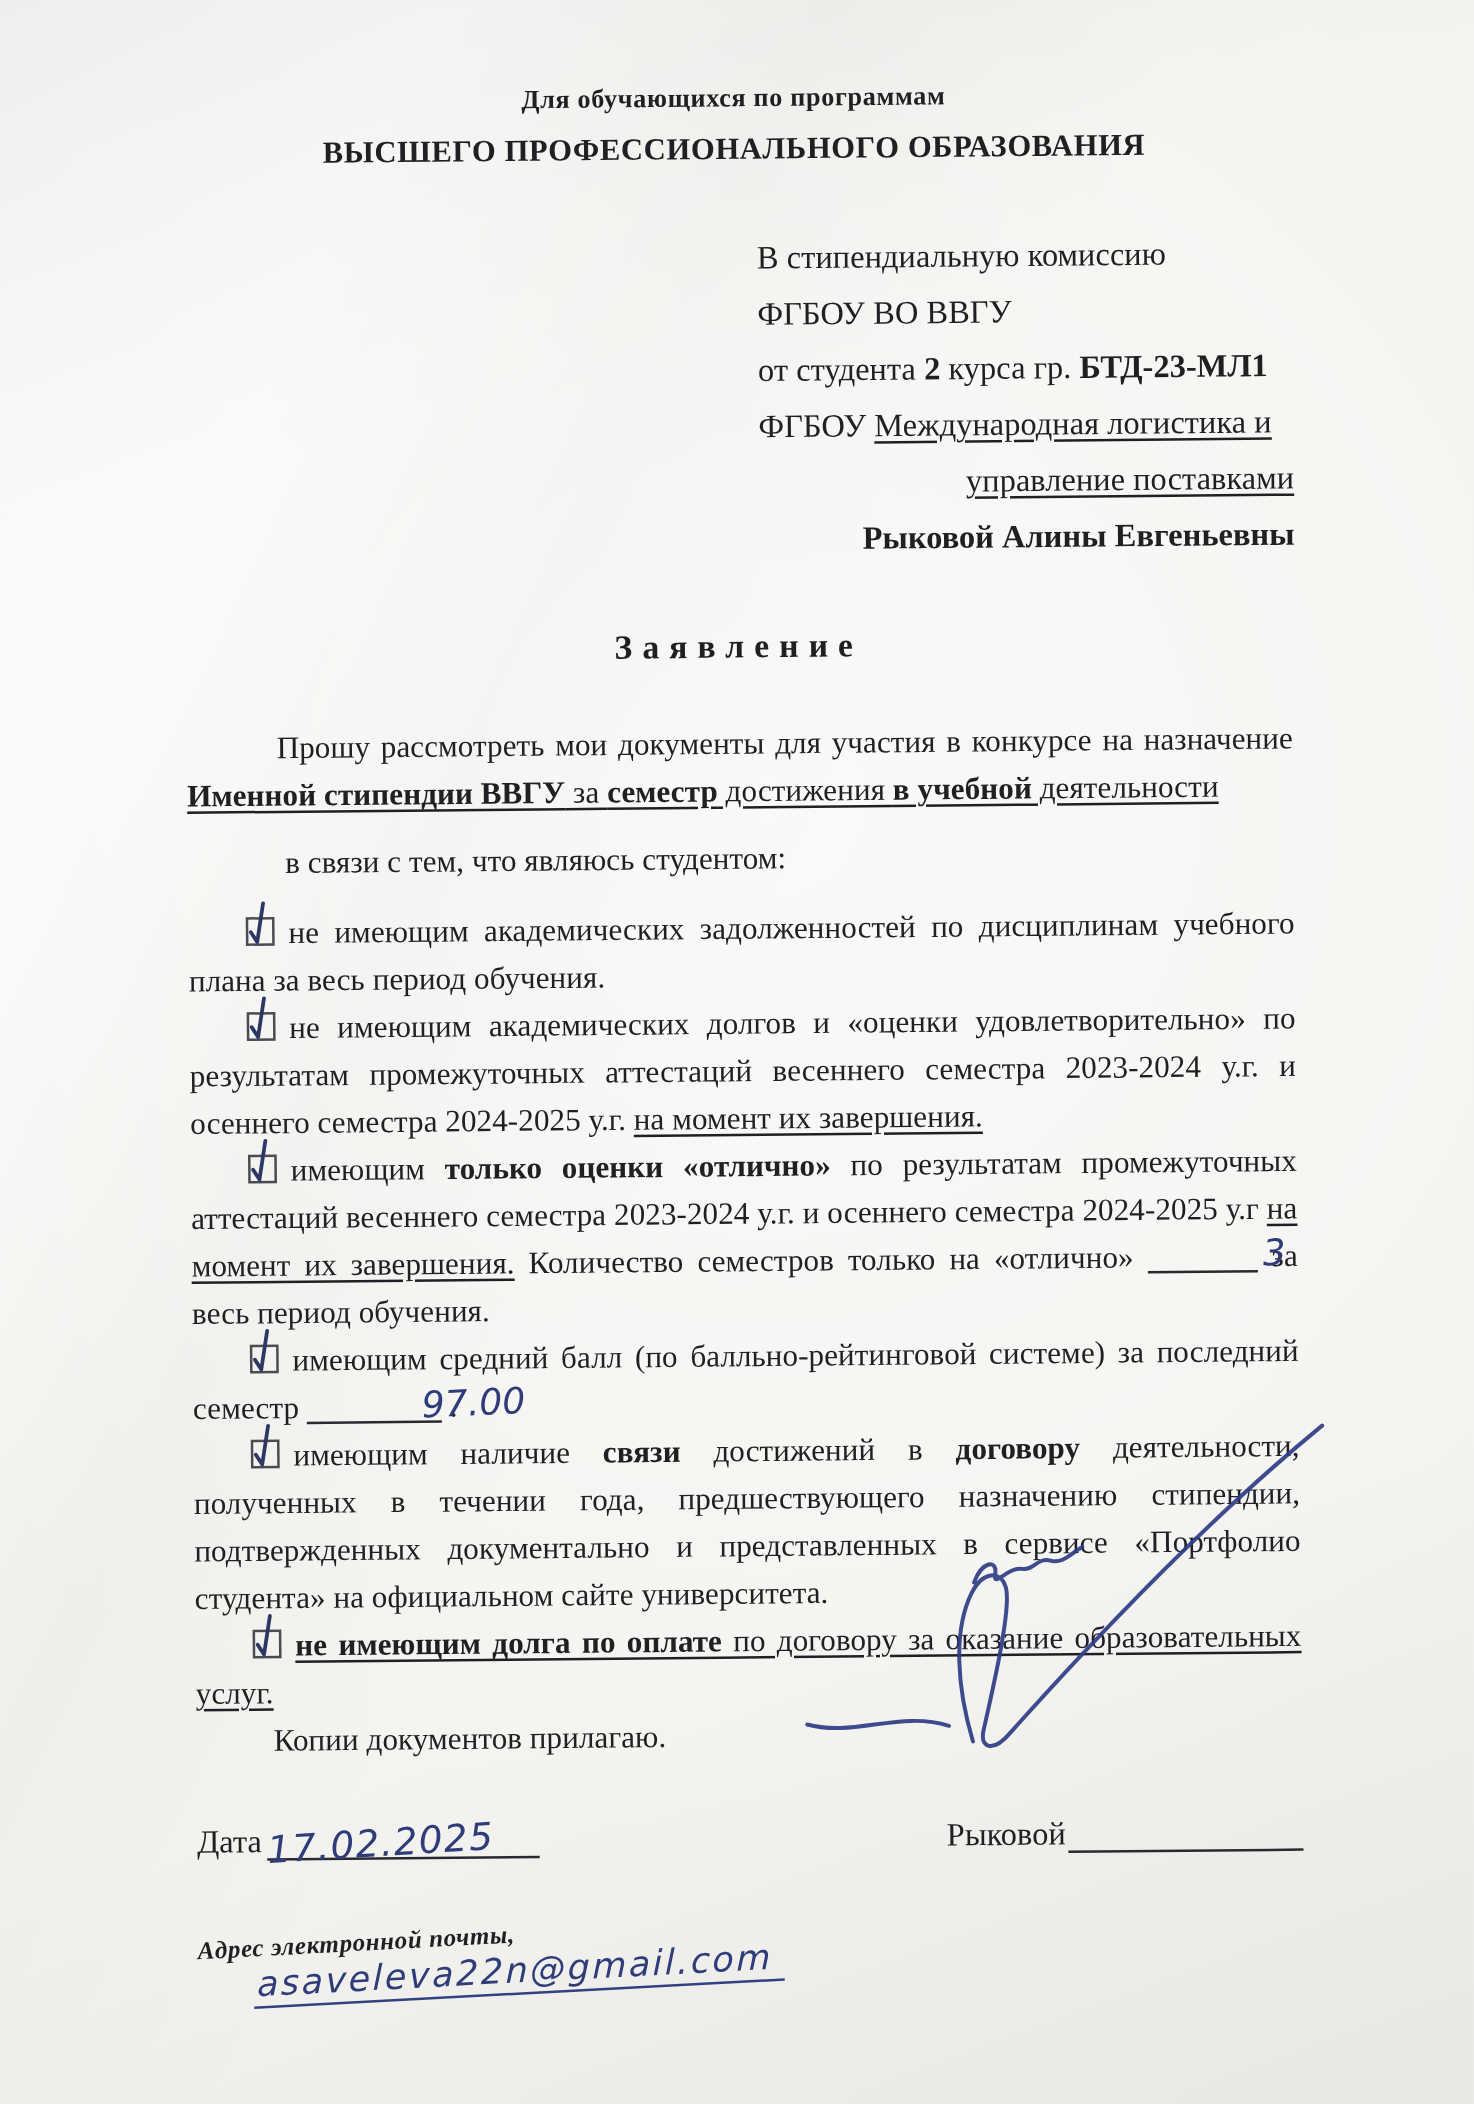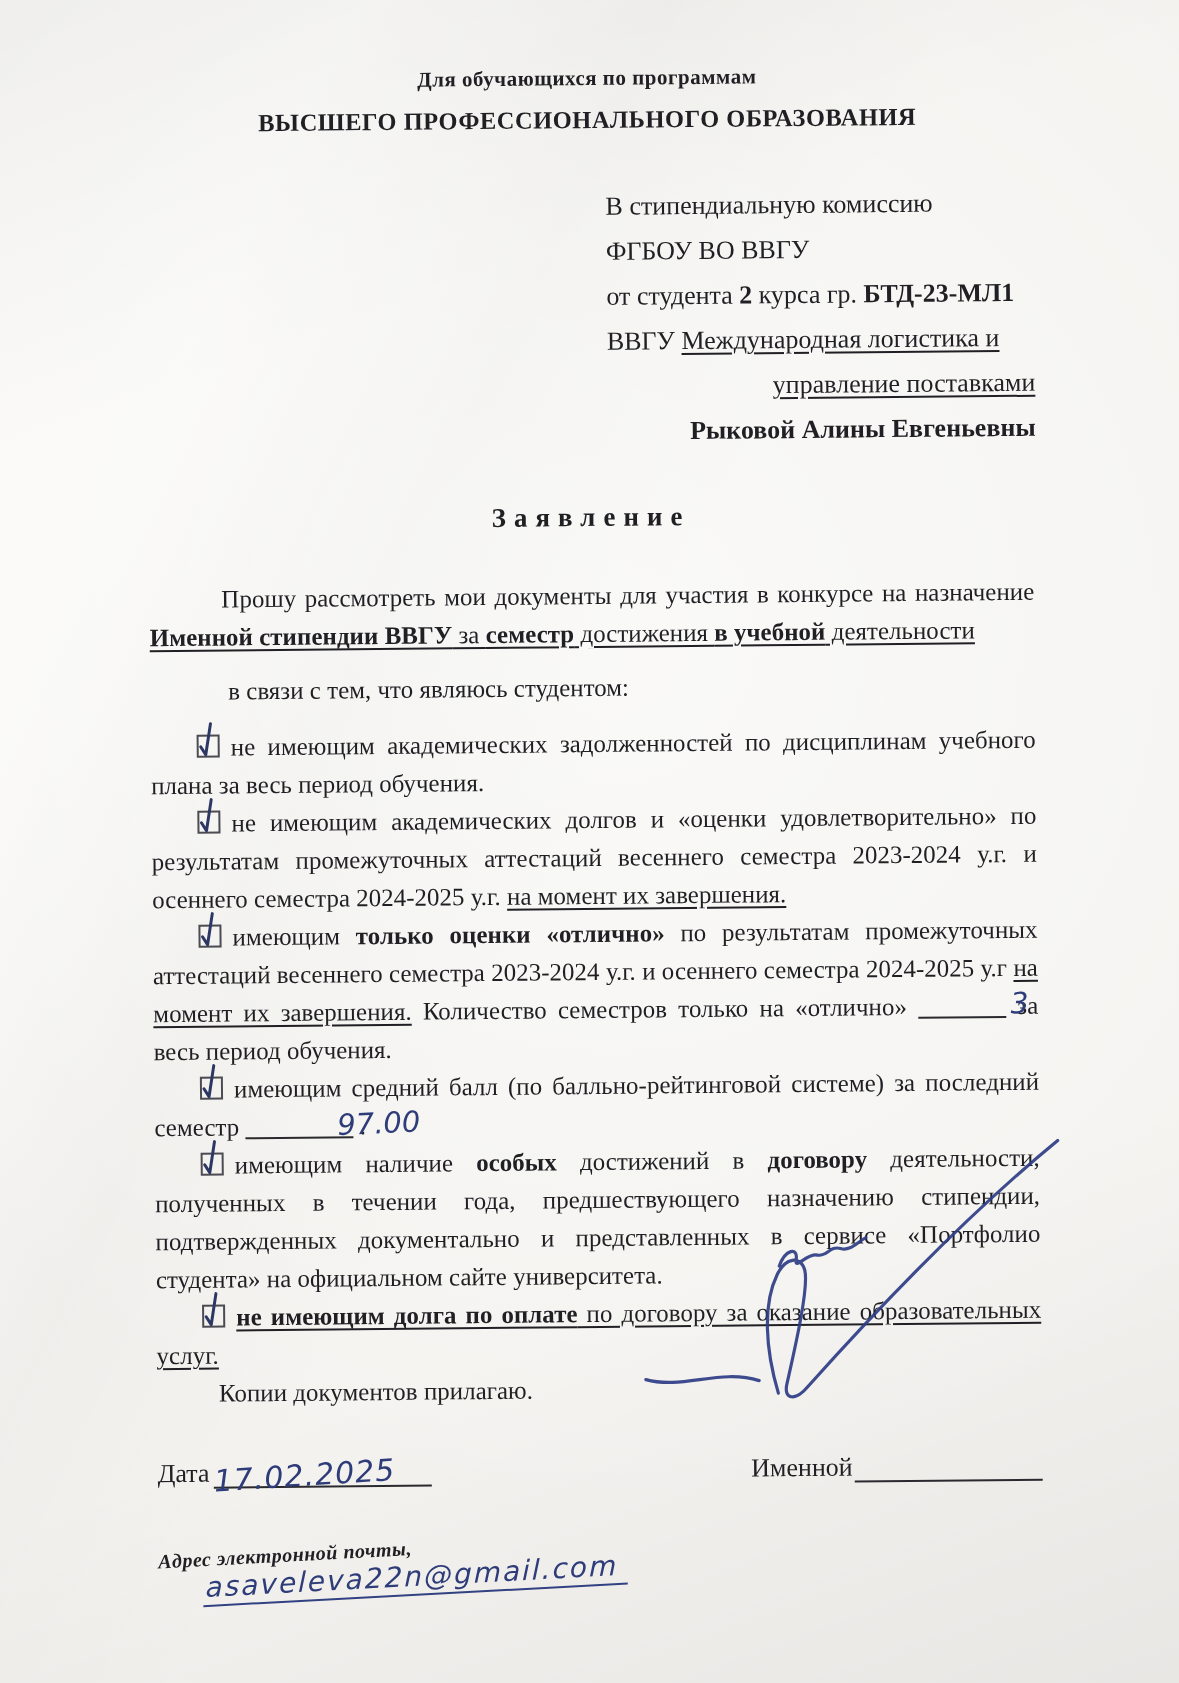--- a/index.html
+++ b/index.html
@@ -63,21 +63,21 @@
 
 <div class="sheet">
 
   <div class="hdr1">Для обучающихся по программам</div>
   <div class="hdr2">ВЫСШЕГО ПРОФЕССИОНАЛЬНОГО ОБРАЗОВАНИЯ</div>
 
   <div class="recipient">
     <div>В стипендиальную комиссию</div>
     <div>ФГБОУ ВО ВВГУ</div>
     <div><span>от студента </span><b>2</b><span> курса гр. </span><b>БТД-23-МЛ1</b></div>
-    <div><span>ВВГУ </span><span class="u">Международная логистика и</span></div>
+    <div><span>ФГБОУ </span><span class="u">Международная логистика и</span></div>
     <div class="ta-r"><span class="u">управление поставками</span></div>
     <div class="ta-r b">Рыковой Алины Евгеньевны</div>
   </div>
 
   <h1 class="title">Заявление</h1>
 
   <p class="para intro"><span>Прошу рассмотреть мои документы для участия в конкурсе на назначение </span><span class="u"><b>Именной стипендии ВВГУ</b><span> за </span><b>семестр</b><span> достижения </span><b>в учебной</b><span> деятельности</span></span></p>
 
   <p class="para cond">в связи с тем, что являюсь студентом:</p>
 
@@ -92,31 +92,31 @@
   <p class="para item"><span class="cb"><svg viewBox="0 0 24 40">
           <path d="M5 27 L10 35 L15 4"></path>
         </svg></span><span>имеющим </span><b>только оценки «отлично»</b><span> по результатам промежуточных аттестаций весеннего семестра 2023-2024 у.г. и осеннего семестра 2024-2025 у.г </span><span class="u">на момент их завершения.</span><span>  Количество семестров только на «отлично» </span><span class="blank blank-3"><span class="pen">3</span></span><span> за весь период обучения.</span></p>
 
   <p class="para item"><span class="cb"><svg viewBox="0 0 24 40">
           <path d="M5 27 L10 35 L15 4"></path>
         </svg></span><span>имеющим средний балл (по балльно-рейтинговой системе) за последний семестр </span><span class="blank blank-avg"><span class="pen">97.00</span></span><span> .</span></p>
 
   <p class="para item"><span class="cb"><svg viewBox="0 0 24 40">
           <path d="M5 27 L10 35 L15 4"></path>
-        </svg></span><span>имеющим наличие </span><b>особых</b><span> достижений в </span><b>договору</b><span> деятельности, полученных в течении года, предшествующего назначению стипендии, подтвержденных документально и представленных в сервисе «Портфолио студента» на официальном сайте университета.</span></p>
+        </svg></span><span>имеющим наличие </span><b>связи</b><span> достижений в </span><b>договору</b><span> деятельности, полученных в течении года, предшествующего назначению стипендии, подтвержденных документально и представленных в сервисе «Портфолио студента» на официальном сайте университета.</span></p>
 
   <p class="para item"><span class="cb"><svg viewBox="0 0 24 40">
           <path d="M5 27 L10 35 L15 4"></path>
         </svg></span><span class="u"><b>не имеющим долга по оплате</b><span> по договору за оказание образовательных услуг.</span></span></p>
 
   <p class="para copies">Копии документов прилагаю.</p>
 
   <div class="sign-row">
     <div><span class="flabel">Дата</span><span class="fline date-line"><span class="pen">17.02.2025</span></span></div>
-    <div><span class="flabel">Именной</span><span class="fline sig-line"></span></div>
+    <div><span class="flabel">Рыковой</span><span class="fline sig-line"></span></div>
   </div>
 
   <svg class="signature-svg" viewBox="0 0 420 270">
     <path d="M25,238 C60,248 95,228 132,240 M150,252 C138,210 136,168 150,140 C158,124 172,122 176,136 C180,152 166,210 158,244 C155,258 166,260 178,246 C240,178 330,85 416,16 M152,132 C158,116 170,114 168,126 C166,137 178,120 188,122 C197,124 200,113 210,116 C219,119 226,110 234,106"></path>
   </svg>
 
   <div class="email-block">
     <div class="email-label">Адрес электронной почты,</div>
     <div class="email-pen"><span class="pen">asaveleva22n@gmail.com</span></div>
   </div>

